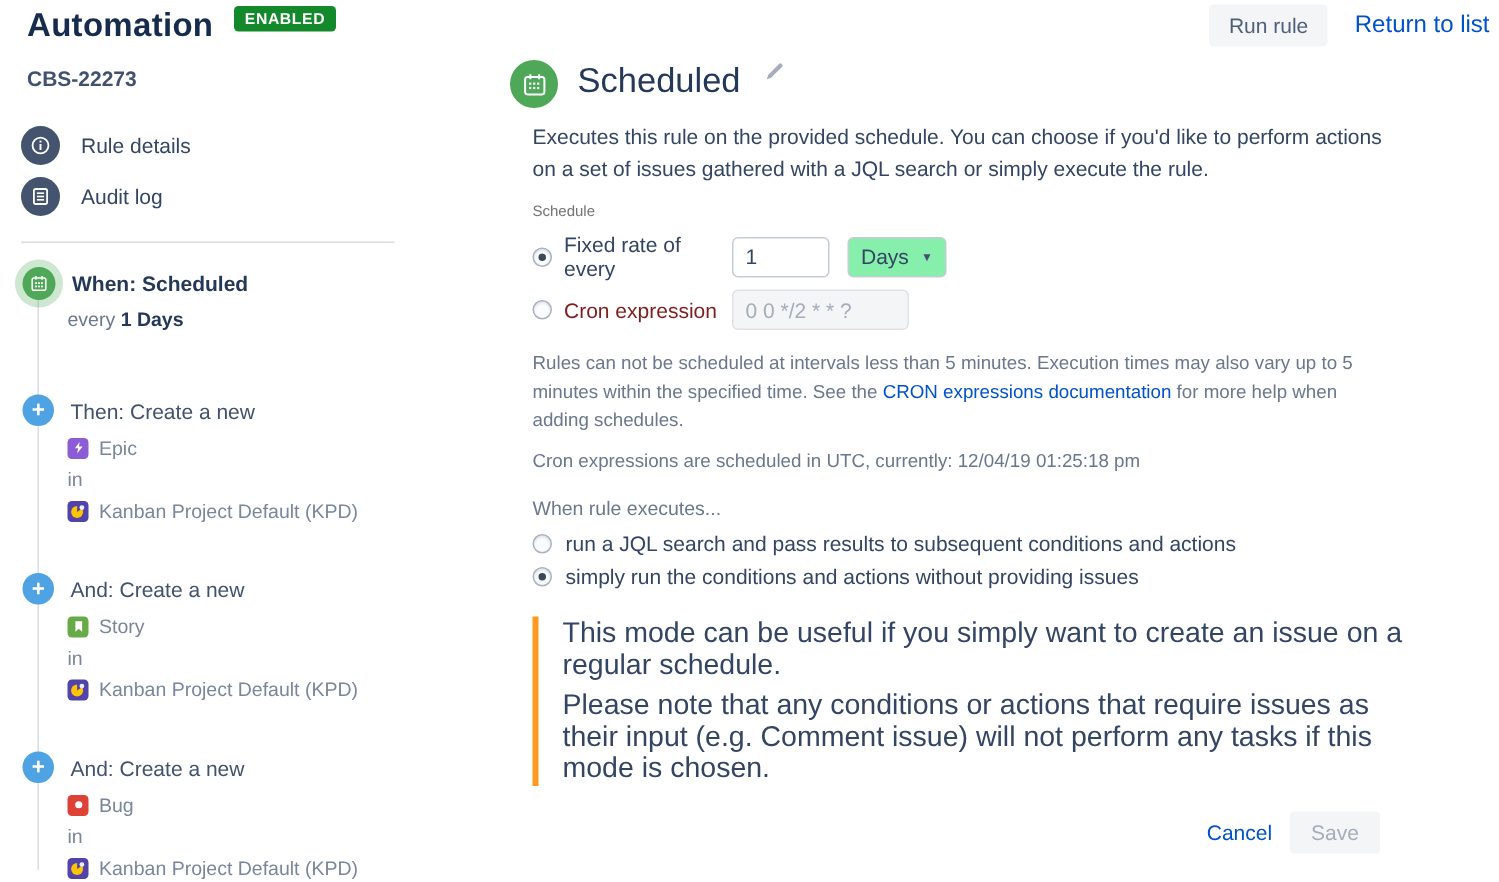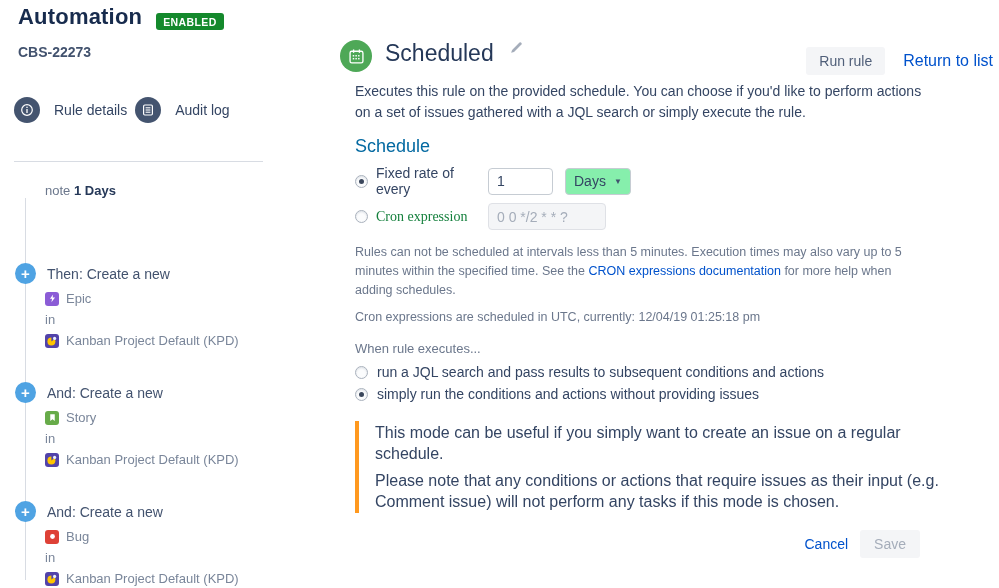--- a/index.html
+++ b/index.html
@@ -6,38 +6,38 @@
   html,body { width:999px; height:588px; }
   body {
     font-family:"Liberation Sans", sans-serif;
     background:#ffffff;
     color:#344563;
     position:relative;
     overflow:hidden;
   }
 
   
-  .top-actions { position:absolute; top:3px; right:6px; display:flex; align-items:center; gap:18px;margin-top:44px; }
+  .top-actions { position:absolute; top:3px; right:6px; display:flex; align-items:center; gap:18px; }
   .btn-subtle {
     background:#f4f5f7; color:#505f79; border:none; border-radius:3px;
     font-family:inherit; font-size:14px; padding:6px 13px; cursor:pointer;
   }
   .link { color:#0052cc; font-size:16px; text-decoration:none; cursor:pointer; }
 
   
   .sidebar { position:absolute; left:0; top:0; width:300px; height:588px; }
-  .title-row { position:absolute; left:18px; top:4px; display:flex; align-items:flex-end; gap:14px; }
+  .title-row { position:absolute; left:18px; top:4px; display:flex; align-items:flex-start; gap:14px; }
   .page-title { font-size:22px; font-weight:700; color:#172b4d; letter-spacing:.2px; }
   .badge {
     background:#14892c; color:#fff; font-size:10.5px; font-weight:700;
     letter-spacing:.4px; padding:3px 7px 2px; border-radius:3px; display:inline-block;
   }
   .rule-key { position:absolute; left:18px; top:44px; font-size:14px; font-weight:700; color:#42526e; }
 
-  .nav { position:absolute; left:14px; top:97px; display:flex; flex-direction:row; gap:8px; }
+  .nav { position:absolute; left:14px; top:84px; display:flex; flex-direction:column; gap:8px; }
   .nav-item { display:flex; align-items:center; gap:14px; cursor:pointer; }
   .nav-circle {
     width:26px; height:26px; border-radius:50%; background:#44546f;
     display:flex; align-items:center; justify-content:center; flex:none;
   }
   .nav-label { font-size:14px; color:#344563; }
 
   .side-divider { position:absolute; left:14px; top:161px; width:249px; height:0; border-top:1px solid #d8dce3; }
 
   .vline { position:absolute; left:25px; top:198px; width:1px; height:382px; background:#d8dce3; }
@@ -67,33 +67,33 @@
   .main-header { display:flex; align-items:flex-start; gap:13px; }
   .main-trigger-circle {
     width:32px; height:32px; border-radius:50%; background:#4ea857; flex:none;
     display:flex; align-items:center; justify-content:center;
   }
   .main-title { font-size:23px; font-weight:500; color:#253858; }
   .pencil { margin-left:2px; cursor:pointer; display:flex; }
 
   .main-body { margin-left:15px; margin-top:9px; }
   .descr { font-size:14px; line-height:21px; color:#344563; max-width:570px; }
-  .field-label { margin-top:13px; font-size:18px; color:#0369a1; }
+  .field-label { margin-top:13px; font-size:10px; color:#737373; }
 
   .radio-row { display:flex; align-items:center; gap:8px; margin-top:8px; }
   .radio {
     width:13px; height:13px; border-radius:50%; border:1px solid #aab2bd; background:#fbfcfd;
     position:relative; flex:none; cursor:pointer; box-shadow:inset 0 1px 2px rgba(9,30,66,.13);
   }
   .radio.checked::after {
     content:""; position:absolute; left:3px; top:3px; width:5px; height:5px;
     border-radius:50%; background:#3b475c;
   }
   .radio-label { font-size:14px; color:#344563; cursor:pointer; }
-  .radio-label.dim { color:#15803d;font-family:Liberation Serif, serif; }
+  .radio-label.dim { color:#7f1d1d; }
   .radio-row .radio-label { width:104px; }
 
   .text-input {
     height:27px; border:1px solid #c6ccd3; border-radius:4px; padding:0 8px;
     font-family:inherit; font-size:14px; color:#344563; background:#fff;
   }
   .interval-input { width:65px; }
   .cron-input { width:118px; background:#f4f5f7; border-color:#dfe1e6; }
   .cron-input::placeholder { color:#a5adba; }
 
@@ -108,21 +108,21 @@
   .help .link { font-size:12.5px; }
   .utc-note { margin-top:10px; font-size:12.5px; color:#6b778c; }
 
   .executes-label { margin-top:17px; font-size:13px; color:#6b778c; }
   .option-row { display:flex; align-items:center; gap:9px; margin-top:8px; }
   .option-row .radio-label { width:auto; }
 
   .warning {
     margin-top:19px; border-left:4px solid #ff991f; padding:1px 0 1px 16px; max-width:590px;
   }
-  .warning p { font-size:16px; line-height:21px; color:#344563; }
+  .warning p { font-size:19px; line-height:21px; color:#344563; }
   .warning p + p { margin-top:6px; }
 
   .form-buttons { margin-top:17px; width:565px; display:flex; justify-content:flex-end; align-items:center; gap:2px; }
   .cancel-btn { background:none; border:none; color:#0052cc; font-family:inherit; font-size:14px; padding:6px 10px; cursor:pointer; }
   .save-btn { background:#f4f5f7; border:none; border-radius:3px; color:#a5adba; font-family:inherit; font-size:14px; padding:6px 14px; cursor:default; }
 </style>
 </head>
 <body>
 
 <div class="top-actions">
@@ -160,22 +160,38 @@
           </svg>
       </span>
       <span class="nav-label">Audit log</span>
     </div>
   </div>
 
   <div class="side-divider"></div>
   <div class="vline"></div>
 
   <div class="chain-item" style="top:178px;">
+    <div class="ci-head">
+      <span class="trigger-circle">
+        <svg width="12" height="12" viewBox="0 0 14 14">
+            <rect x="1.7" y="2.7" width="10.6" height="9.6" rx="1.4" fill="none" stroke="#fff" stroke-width="1.2"></rect>
+            <line x1="4.6" y1="1.2" x2="4.6" y2="4" stroke="#fff" stroke-width="1.2"></line>
+            <line x1="9.4" y1="1.2" x2="9.4" y2="4" stroke="#fff" stroke-width="1.2"></line>
+            <rect x="4" y="6" width="1.4" height="1.4" fill="#fff"></rect>
+            <rect x="6.3" y="6" width="1.4" height="1.4" fill="#fff"></rect>
+            <rect x="8.6" y="6" width="1.4" height="1.4" fill="#fff"></rect>
+            <rect x="4" y="8.6" width="1.4" height="1.4" fill="#fff"></rect>
+            <rect x="6.3" y="8.6" width="1.4" height="1.4" fill="#fff"></rect>
+            <rect x="8.6" y="8.6" width="1.4" height="1.4" fill="#fff"></rect>
+          </svg>
+      </span>
+      <span class="ci-title strong">When: Scheduled</span>
+    </div>
     <div class="ci-sub">
-      <span>note</span>&nbsp;<b>1 Days</b>
+      <span>every</span>&nbsp;<b>1 Days</b>
     </div>
   </div>
 
   <div class="chain-item" style="top:263px;">
     <div class="ci-head">
       <span class="plus-circle">+</span>
       <span class="ci-title">Then: Create a new</span>
     </div>
     <div class="ci-lines">
       <div class="ci-row">

